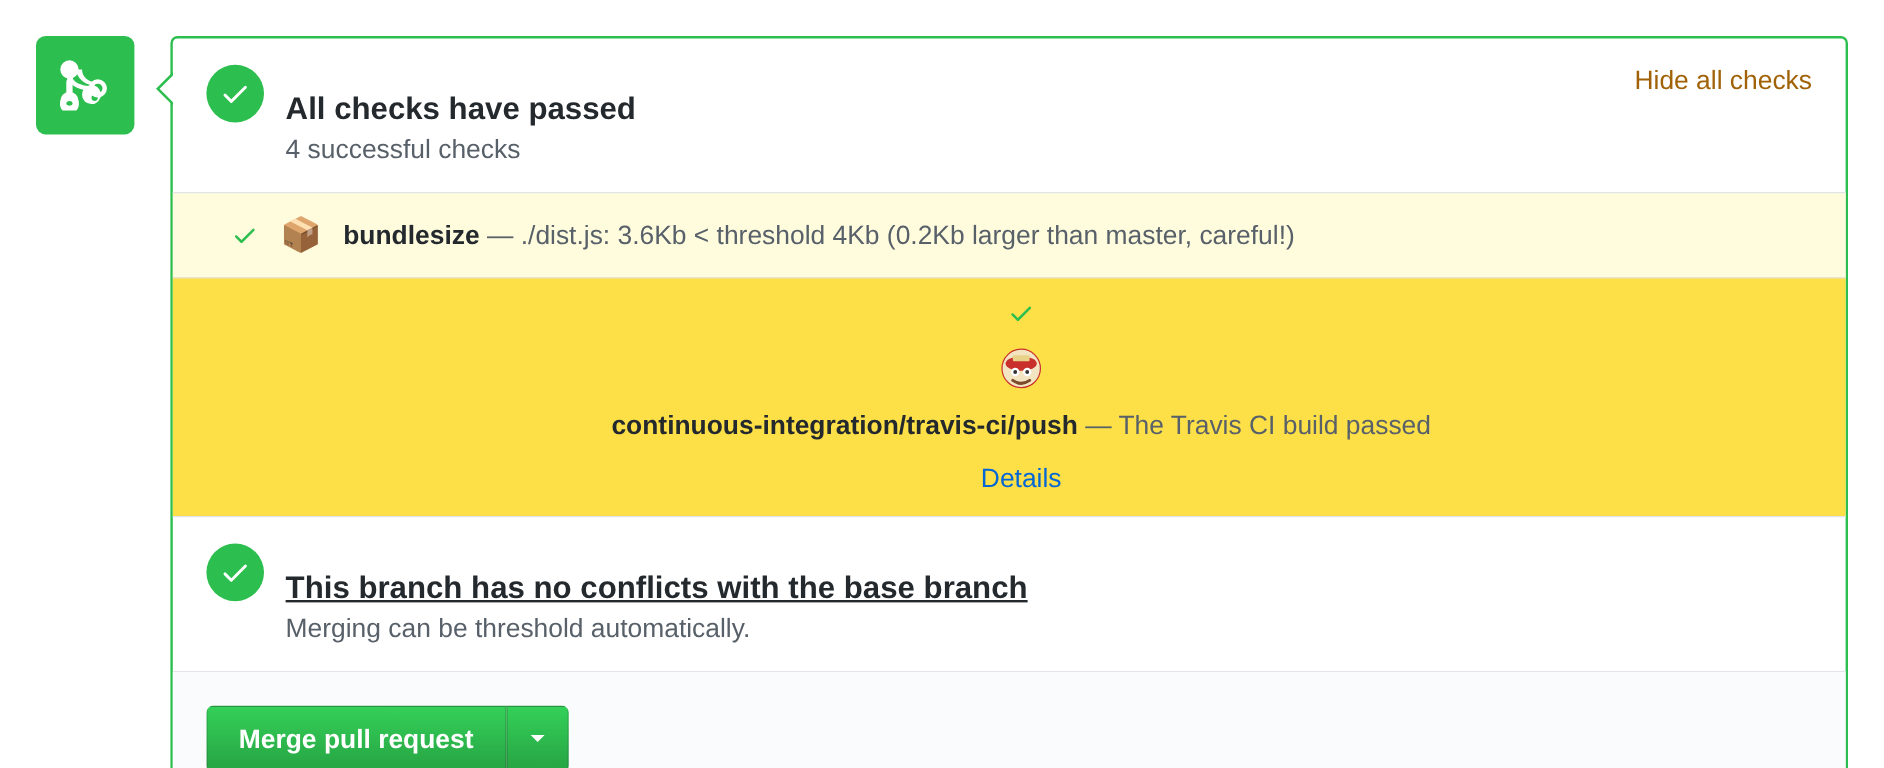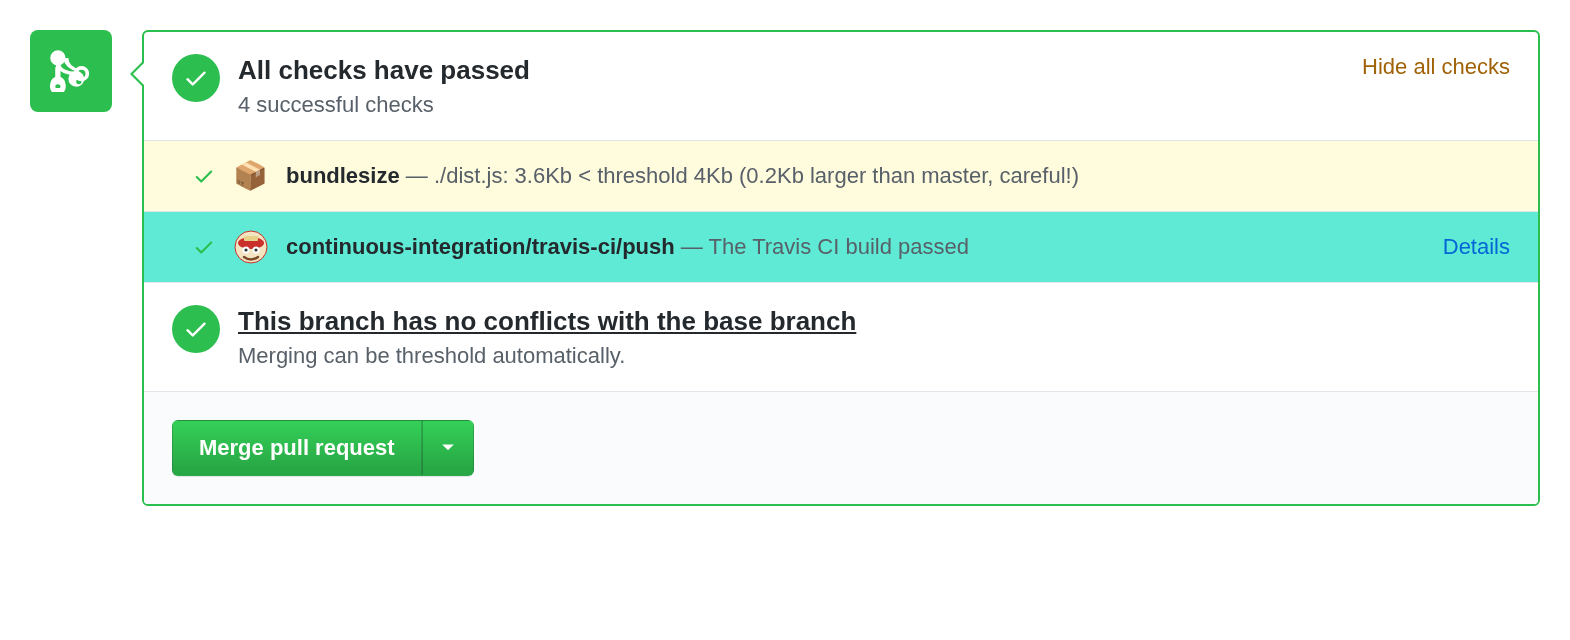--- a/index.html
+++ b/index.html
@@ -67,21 +67,21 @@
       width: 48px;
       height: 48px;
       background: #2cbe4e;
       border-radius: 50%;
       display: flex;
       align-items: center;
       justify-content: center;
       flex-shrink: 0;
     }
     .check-circle svg { width: 26px; height: 26px; }
-    .header-text { flex: 1; }
+    .header-text { flex: 1; margin-top: 20px; }
     .header-title {
       font-size: 26px;
       font-weight: 600;
       color: #24292e;
       line-height: 1.3;
     }
     .header-sub {
       font-size: 22px;
       color: #586069;
       margin-top: 4px;
@@ -96,21 +96,21 @@
     }
     .check-row {
       display: flex;
       align-items: center;
       padding: 18px 28px 18px 48px;
       border-top: 1px solid #e1e4e8;
       gap: 18px;
       font-size: 22px;
     }
     .check-row.highlight { background: #fffbdd; }
-    .check-row.plain { background: #5eead4; }
+    .check-row.plain { background: #fde047; flex-direction: column; }
     .small-check {
       width: 24px;
       flex-shrink: 0;
       color: #2cbe4e;
       display: flex;
       align-items: center;
       justify-content: center;
     }
     .small-check svg { width: 22px; height: 22px; }
     .check-avatar {

